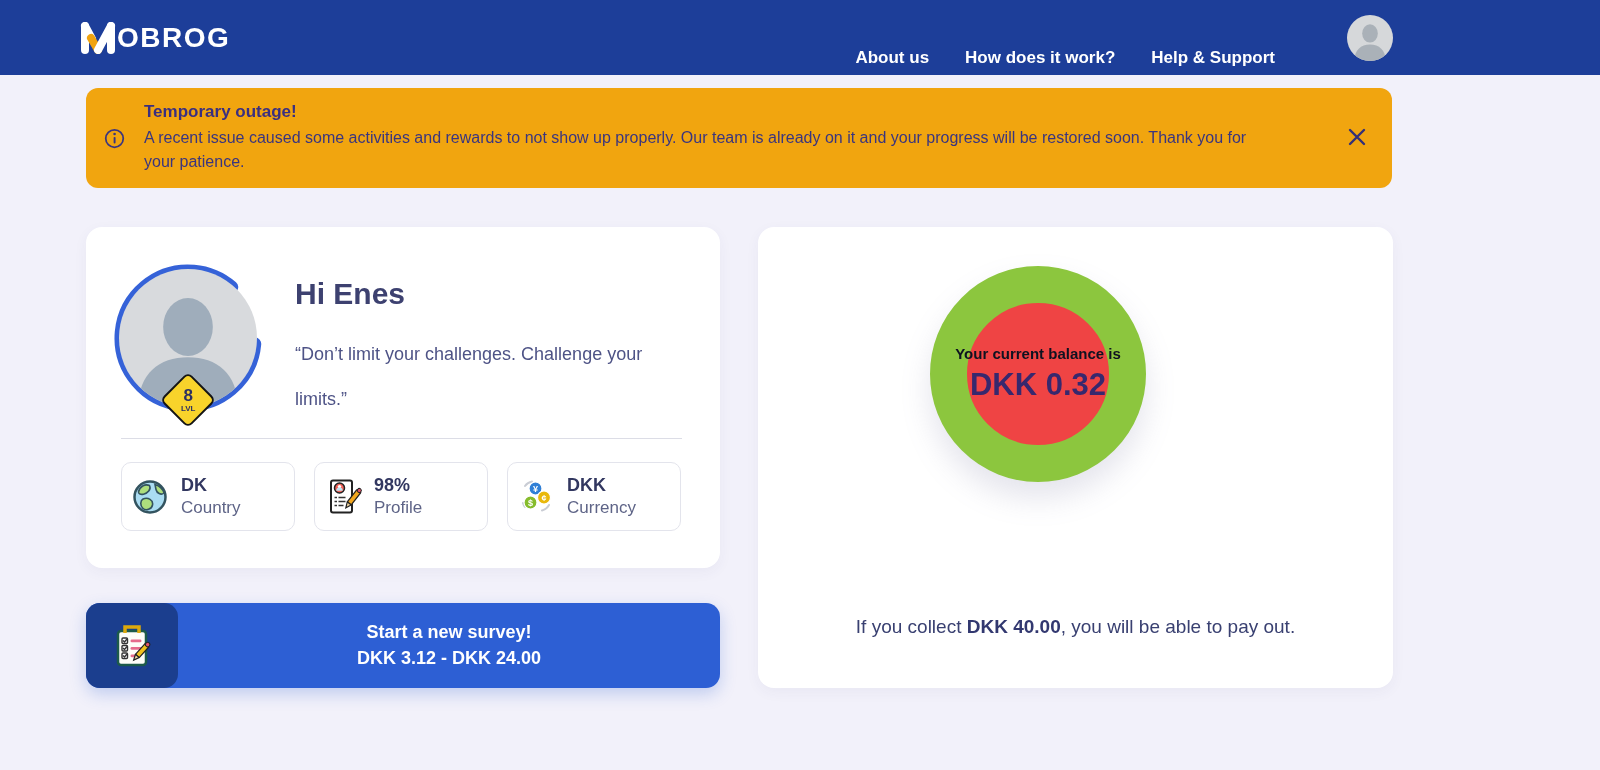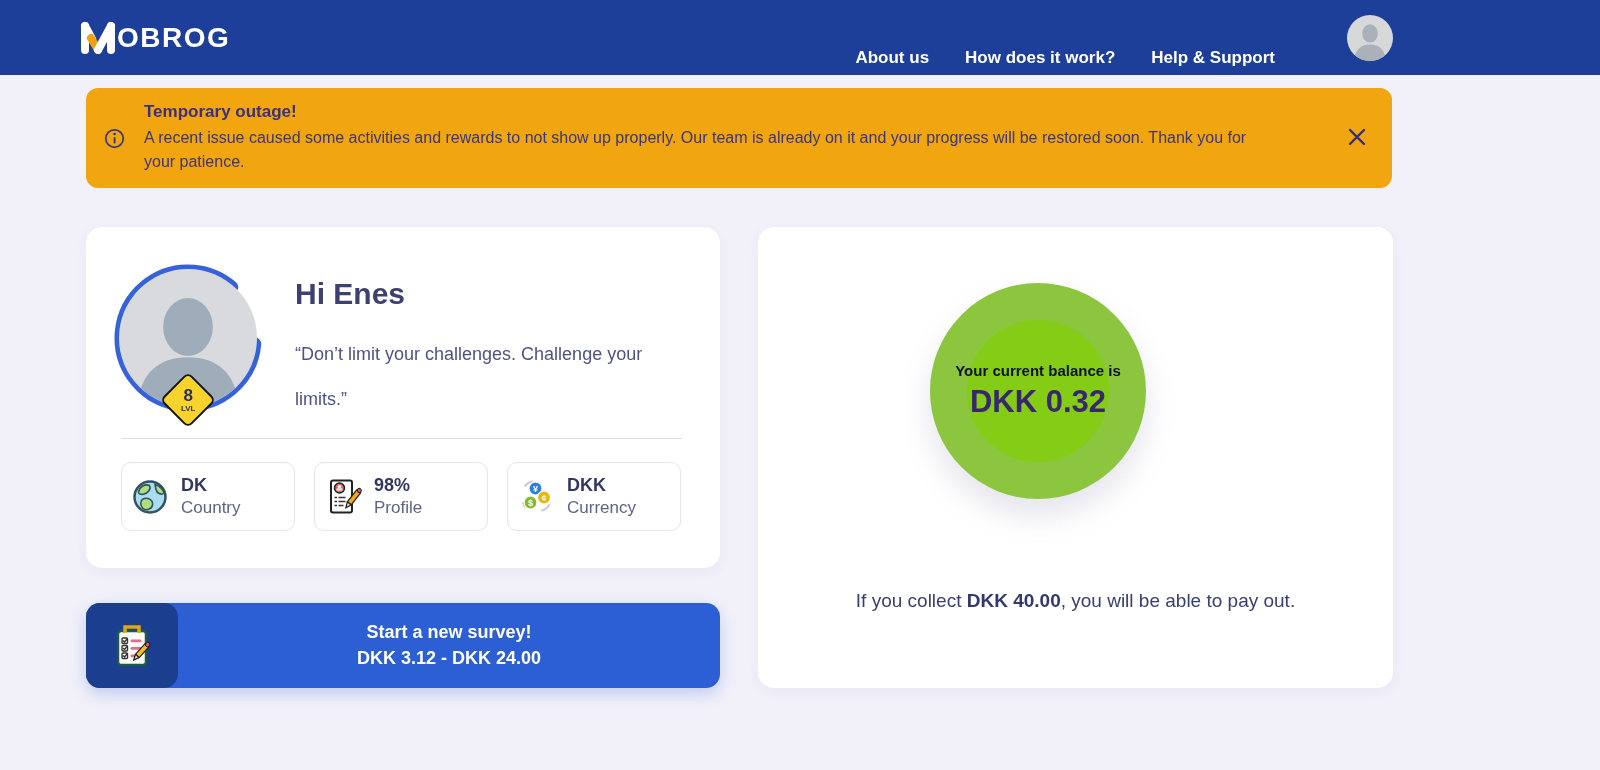--- a/index.html
+++ b/index.html
@@ -50,28 +50,28 @@
   .divider { position:absolute; left:35px; top:211px; width:561px; height:1px; background:#dcdde6; }
 
   .stats-row { position:absolute; left:35px; top:235px; display:flex; gap:19px; }
   .stat-box { width:174px; height:69px; border:1px solid #e3e4ec; border-radius:10px; background:#fff;
               display:flex; align-items:center; padding-left:8px; gap:11px; cursor:pointer; }
   .stat-text { line-height:1.15; }
   .stat-value { font-size:18px; font-weight:bold; color:#323760; }
   .stat-label { font-size:17px; color:#5e6487; margin-top:2px; }
 
   
-  .balance-ring { position:absolute; left:172px; top:56px; width:216px; height:216px;
-                  border:37px solid #8cc63e; border-radius:50%; background:#84cc16;
+  .balance-ring { position:absolute; left:172px; top:39px; width:216px; height:216px;
+                  border:37px solid #8cc63e; border-radius:50%; background:#ef4444;
                   box-shadow:0 16px 30px rgba(120,120,160,0.20); }
   .balance-inner { position:absolute; left:0; top:0; right:0; bottom:0; display:flex; flex-direction:column;
                    align-items:center; justify-content:center; }
   .balance-label { font-size:15px; font-weight:bold; color:#0e1220; white-space:nowrap; }
   .balance-amount { font-size:31px; font-weight:bold; color:#37286e; margin-top:5px; }
-  .payout-line { position:absolute; left:0; top:363px; width:100%; text-align:center;
+  .payout-line { position:absolute; left:0; top:389px; width:100%; text-align:center;
                  font-size:19px; color:#394071; }
   .payout-line b { color:#323870; }
 
   
   .survey-btn { position:absolute; left:86px; top:603px; width:634px; height:85px; border:none;
                 background:#2d5fd4; border-radius:14px; display:flex; align-items:stretch; padding:0;
                 cursor:pointer; box-shadow:0 6px 16px rgba(45,95,212,0.25); }
   .survey-icon-box { flex:none; width:92px; background:#1b3e8e; border-radius:14px;
                      display:flex; align-items:center; justify-content:center; }
   .survey-text { flex:1; display:flex; flex-direction:column; align-items:center; justify-content:center; gap:5px; }

